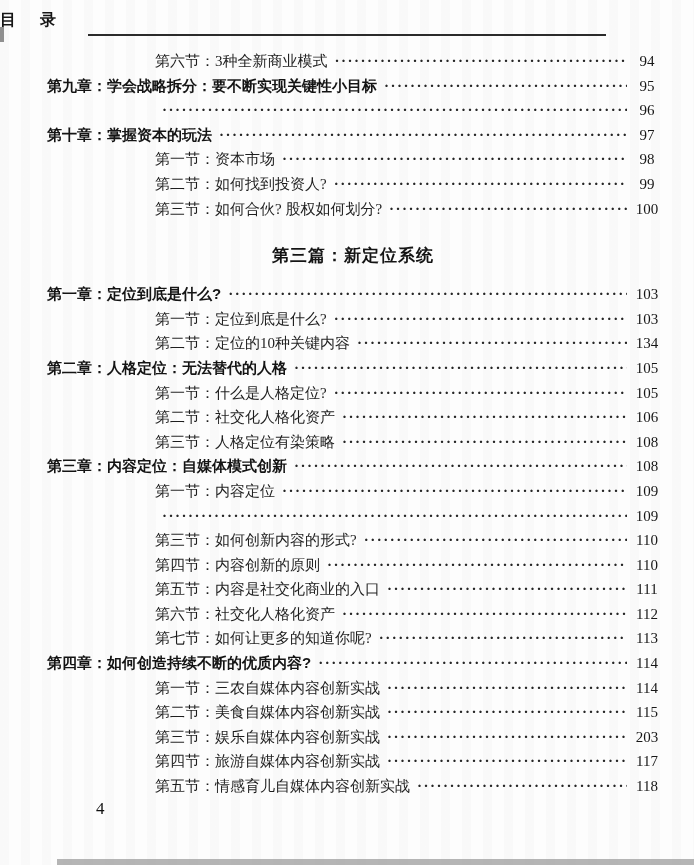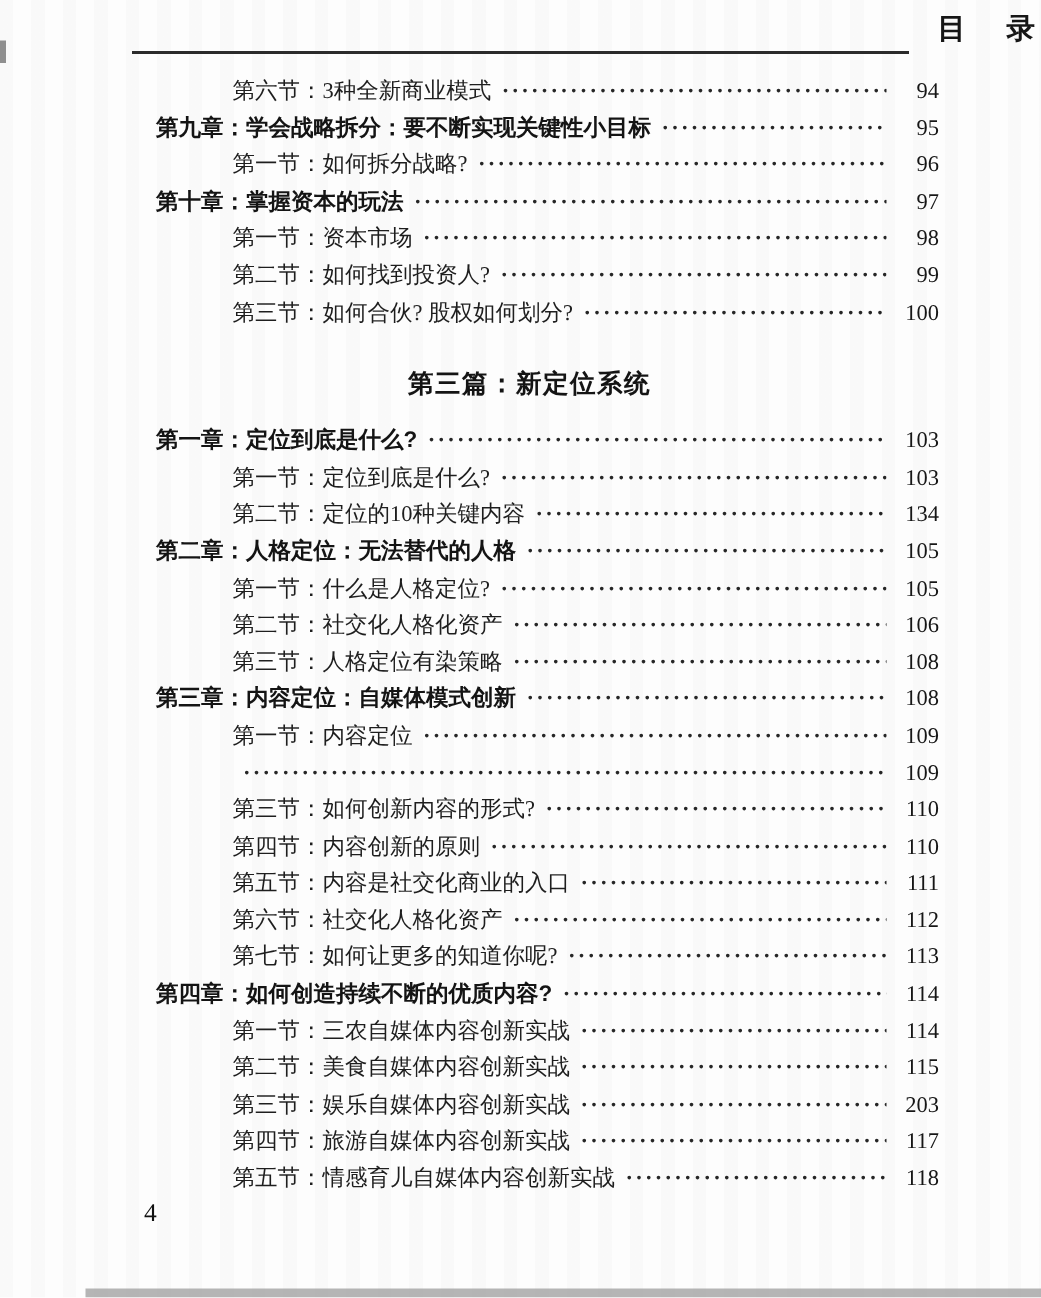--- a/index.html
+++ b/index.html
@@ -15,45 +15,45 @@
     width: 694px; height: 865px;
     background:
       repeating-linear-gradient(90deg,
         rgba(0,0,0,0.014) 0px, rgba(0,0,0,0.014) 9px,
         rgba(0,0,0,0.0) 9px, rgba(0,0,0,0.0) 21px),
       #fdfdfd;
     box-sizing: border-box;
     padding-top: 7px;
   }
   .header-title {
-    text-align: right;
+    text-align: left;
     font-family: "Liberation Sans", "DejaVu Sans", sans-serif;
     font-weight: 700;
-    font-size: 19px;
+    font-size: 16px;
     letter-spacing: 4px;
     color: #161616;
     height: 25px;
     line-height: 25px;
   }
   .header-rule {
     margin: 2px 88px 0 88px;
     border-top: 2px solid #2b2b2b;
     height: 0;
   }
   .toc { margin-top: 13px; }
   .toc-row {
     display: flex;
     align-items: baseline;
     height: 24.6px;
     line-height: 24.6px;
     font-size: 15px;
-    padding-right: 68px;
+    padding-right: 32px;
     box-sizing: border-box;
   }
-  .toc-row.chapter { margin-left: 104px; }
+  .toc-row.chapter { margin-left: 47px; }
   .toc-row.section { margin-left: 155px; }
   .toc-row.chapter .toc-label {
     font-family: "Liberation Sans", "DejaVu Sans", sans-serif;
     font-weight: 700;
     color: #141414;
   }
   .toc-row.section .toc-label {
     font-family: "Liberation Serif", "DejaVu Serif", serif;
     font-weight: 400;
     color: #1e1e1e;
@@ -66,21 +66,21 @@
     margin: 0 5px 0 7px;
     color: #262626;
     font-weight: 700;
     letter-spacing: 1.5px;
   }
   .toc-dots::after {
     content: "································································································";
   }
   .toc-page {
     min-width: 30px;
-    text-align: right;
+    text-align: center;
     font-family: "Liberation Serif", "DejaVu Serif", serif;
     color: #161616;
   }
   .part-title {
     margin-top: 22px;
     margin-bottom: 10px;
     height: 26px;
     line-height: 26px;
     text-align: center;
     font-family: "Liberation Sans", "DejaVu Sans", sans-serif;
@@ -126,21 +126,20 @@
         <span class="toc-label">第六节：3种全新商业模式</span>
         <span class="toc-dots"></span>
         <span class="toc-page">94</span>
       </div>
       <div class="toc-row chapter">
         <span class="toc-label">第九章：学会战略拆分：要不断实现关键性小目标</span>
         <span class="toc-dots"></span>
         <span class="toc-page">95</span>
       </div>
       <div class="toc-row section">
-        <span class="toc-label">第一节：如何拆分战略?</span>
         <span class="toc-dots"></span>
         <span class="toc-page">96</span>
       </div>
       <div class="toc-row chapter">
         <span class="toc-label">第十章：掌握资本的玩法</span>
         <span class="toc-dots"></span>
         <span class="toc-page">97</span>
       </div>
       <div class="toc-row section">
         <span class="toc-label">第一节：资本市场</span>

